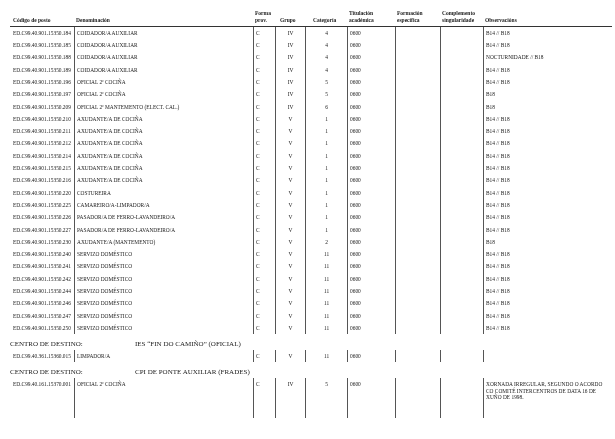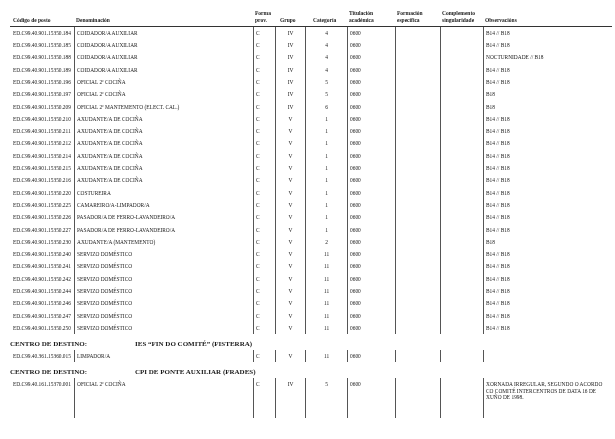--- a/index.html
+++ b/index.html
@@ -18,21 +18,21 @@
   .rows{display:block;}
   .row{display:grid;grid-template-columns:var(--cols);min-height:12.3px;
        font-size:5.4px;line-height:1.12;}
   .td{padding:3px 2px 0 2px;overflow:hidden;}
   .td + .td{border-left:1px solid #555;}
   .c0{padding-left:3px;}
   .c3,.c4{text-align:center;}
   .row.tall{min-height:40px;}
 
   .section-head{display:flex;align-items:baseline;margin-top:6px;margin-bottom:2px;
-                font-weight:bold;font-size:7px;}
+                font-weight:normal;font-size:7px;}
   .section-label{flex:0 0 125px;}
   .section-centre{flex:1;}
 </style>
 </head>
 <body>
 
 <div class="page">
   <div class="tbl">
 
     <div class="thead">
@@ -324,21 +324,21 @@
           <div class="td c4">11</div>
           <div class="td c5">0600</div>
           <div class="td c6"></div>
           <div class="td c7"></div>
           <div class="td c8">B14 // B18</div>
         </div>
       </div>
 
     <div class="section-head">
       <div class="section-label">CENTRO DE DESTINO:</div>
-      <div class="section-centre">IES “FIN DO COMITÉ” (FISTERRA)</div>
+      <div class="section-centre">IES “FIN DO CAMIÑO” (OFICIAL)</div>
     </div>
     <div class="rows">
         <div class="row">
           <div class="td c0">ED.C99.40.361.15360.015</div>
           <div class="td c1">LIMPADOR/A</div>
           <div class="td c2">C</div>
           <div class="td c3">V</div>
           <div class="td c4">11</div>
           <div class="td c5">0600</div>
           <div class="td c6"></div>

